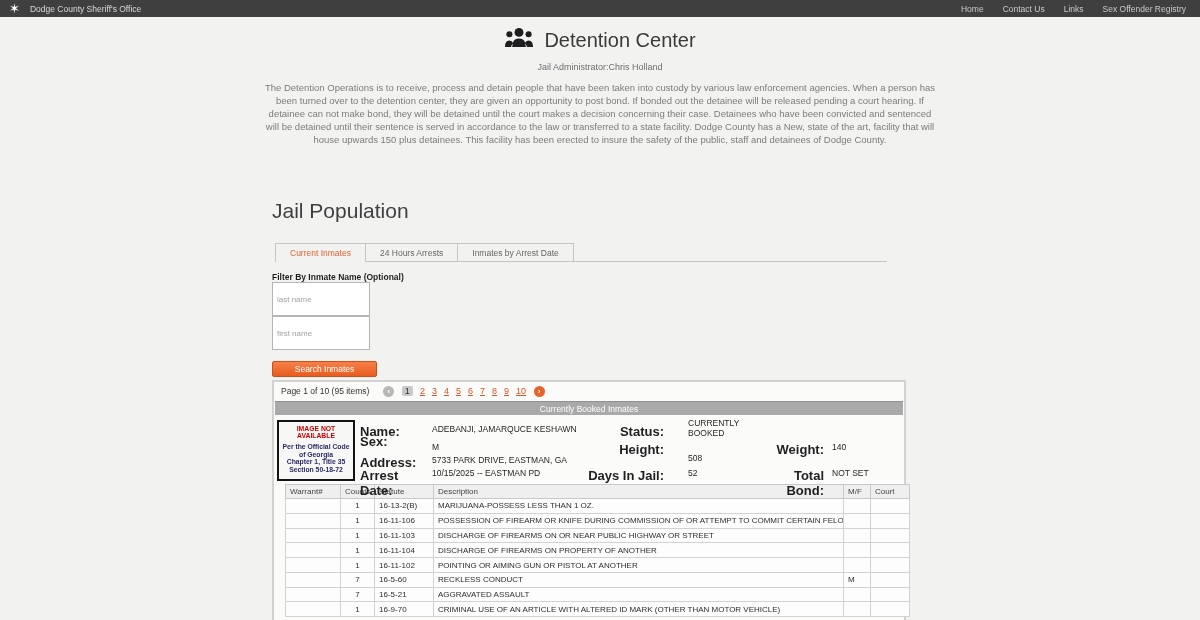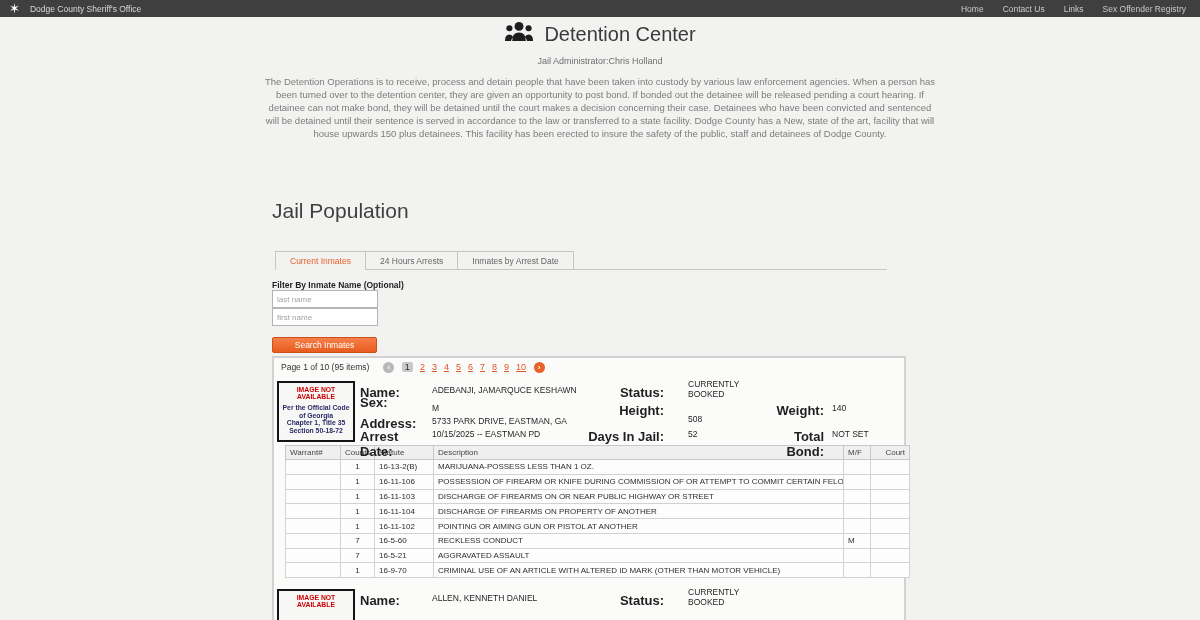--- a/index.html
+++ b/index.html
@@ -9,40 +9,40 @@
 
   
   .topbar { position:absolute; top:0; left:0; width:1200px; height:17px; background:#3f3f3f; display:flex; align-items:center; }
   .star-icon { color:#ffffff; font-size:13px; line-height:1; margin-left:9px; }
   .brand { color:#d9d9d9; font-size:8.5px; margin-left:10px; }
   .topnav { margin-left:auto; margin-right:14px; display:flex; gap:19px; }
   .topnav a { color:#c9c9c9; font-size:8.5px; }
 
   
   .header { position:absolute; top:17px; left:0; width:1200px; text-align:center; }
-  .title-row { margin-top:4px; display:flex; justify-content:center; align-items:center; gap:10px; }
+  .title-row { margin-top:10px; display:flex; justify-content:center; align-items:center; gap:10px; }
   .users-icon svg { width:30px; height:23px; fill:#1e1e1e; }
   .page-title { font-size:20px; color:#3a3a3a; }
   .admin-line { margin-top:8px; font-size:9px; color:#6e6e6e; }
   .admin-name { margin-left:0; }
   .description { margin:9px auto 0; width:678px; font-size:9.5px; line-height:13px; color:#7c7c7c; text-align:center; }
 
   
   .content { position:absolute; left:272px; top:199px; width:634px; }
   .jail-pop-title { font-size:21px; font-weight:400; color:#3f3f3f; }
   .subtitle { font-size:10px; color:#707070; margin-top:12px; }
 
   
-  .tabs { margin-top:28px; margin-left:3px; width:612px; display:flex; border-bottom:1px solid #c5c5c5; height:19px; }
+  .tabs { margin-top:20px; margin-left:3px; width:612px; display:flex; border-bottom:1px solid #c5c5c5; height:19px; }
   .tab { font-size:8.5px; color:#666; border:1px solid #c5c5c5; border-bottom:none; padding:0 14px; display:flex; align-items:center; cursor:pointer; background:transparent; margin-right:-1px; }
   .tab.active { color:#e8622a; background:#f2f2f1; margin-bottom:-1px; padding-bottom:1px; }
 
   
   .filter-label { margin-top:10px; font-size:8.5px; font-weight:bold; color:#1f1f1f; }
-  .filter-input { display:block; width:106px; height:12px; font-size:8px; border:1px solid #b5b5b5; padding:8px 4px; background:#fff; color:#333; font-family:"Liberation Sans", sans-serif; }
+  .filter-input { display:block; width:98px; height:12px; font-size:8px; border:1px solid #b5b5b5; padding:16px 4px; background:#fff; color:#333; font-family:"Liberation Sans", sans-serif; }
   .filter-input::placeholder { color:#a3a3a3; }
   .search-btn { margin-top:11px; width:105px; height:16px; background:linear-gradient(#f députés;); background:linear-gradient(#f58049,#e85c1f); border:1px solid #cf4f16; border-radius:2px; color:#fff; font-size:8.5px; font-family:"Liberation Sans", sans-serif; cursor:pointer; }
 
   
   .panel { margin-top:3px; width:634px; border:2px solid #d2d2d2; background:#fbfbfa; }
   .pagi { display:flex; align-items:center; height:18px; padding-left:7px; font-size:8.5px; color:#333; }
   .pagi-summary { margin-right:10px; }
   .pagi-arrow { width:11px; height:11px; border-radius:50%; color:#fff; font-size:8px; font-weight:bold; display:flex; align-items:center; justify-content:center; cursor:pointer; margin:0 4px; }
   .pagi-arrow.left { background:#b8b8b8; }
   .pagi-arrow.right { background:#e8622a; }
@@ -71,21 +71,21 @@
 
   
   .charges { margin-left:11px; width:612px; border-collapse:collapse; table-layout:fixed; }
   .charges th { background:#efefef; font-weight:normal; color:#444; text-align:left; font-size:8px; padding:2px 4px; border:1px solid #c8c8c8; }
   .charges td { font-size:8px; color:#2d2d2d; padding:2.4px 4px; border:1px solid #d2d2d2; background:#fdfdfd; overflow:hidden; white-space:nowrap; }
   .charges .c-warrant { width:55px; }
   .charges .c-counts { width:34px; text-align:center; }
   .charges .c-statute { width:59px;margin-left:38px; }
   .charges .c-desc { width:410px; }
   .charges .c-mf { width:27px; }
-  .charges .c-court { width:39px;text-align:right; }
+  .charges .c-court { width:39px; }
   .charges th.c-counts { text-align:right; }
 </style>
 </head>
 <body>
 
 <div class="topbar">
   <span class="star-icon">✶</span>
   <span class="brand">Dodge County Sheriff's Office</span>
   <nav class="topnav">
       <a href="#">Home</a>
@@ -142,20 +142,21 @@
           <span class="pagi-page">5</span>
           <span class="pagi-page">6</span>
           <span class="pagi-page">7</span>
           <span class="pagi-page">8</span>
           <span class="pagi-page">9</span>
           <span class="pagi-page">10</span>
         </span>
       <span class="pagi-arrow right">›</span>
     </div>
 
+    <div class="list-header">Currently Booked Inmates</div>
 
     <div class="record">
       <div class="photo">
         <div class="photo-red">IMAGE NOT AVAILABLE</div>
         <div class="photo-navy">
           <div>Per the Official Code</div>
           <div>of Georgia</div>
           <div>Chapter 1, Title 35</div>
           <div>Section 50-18-72</div>
         </div>

